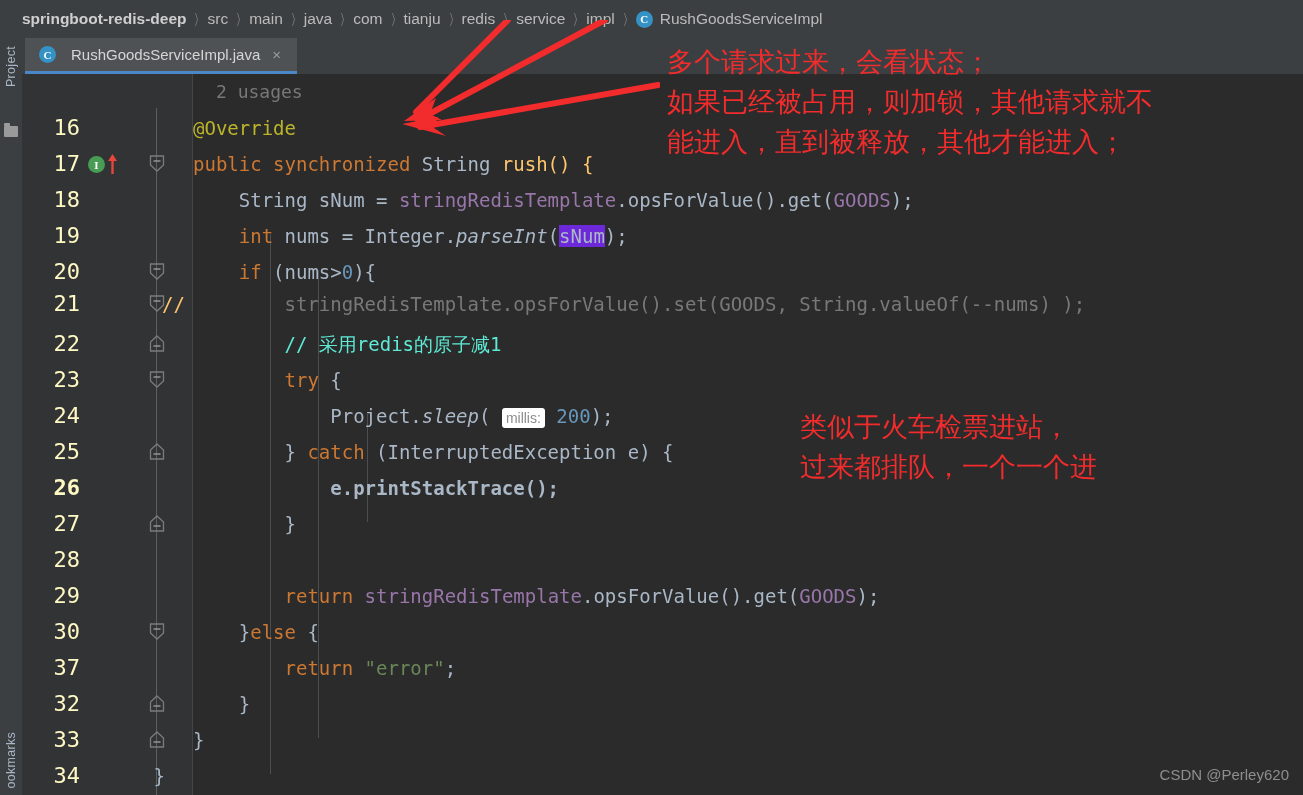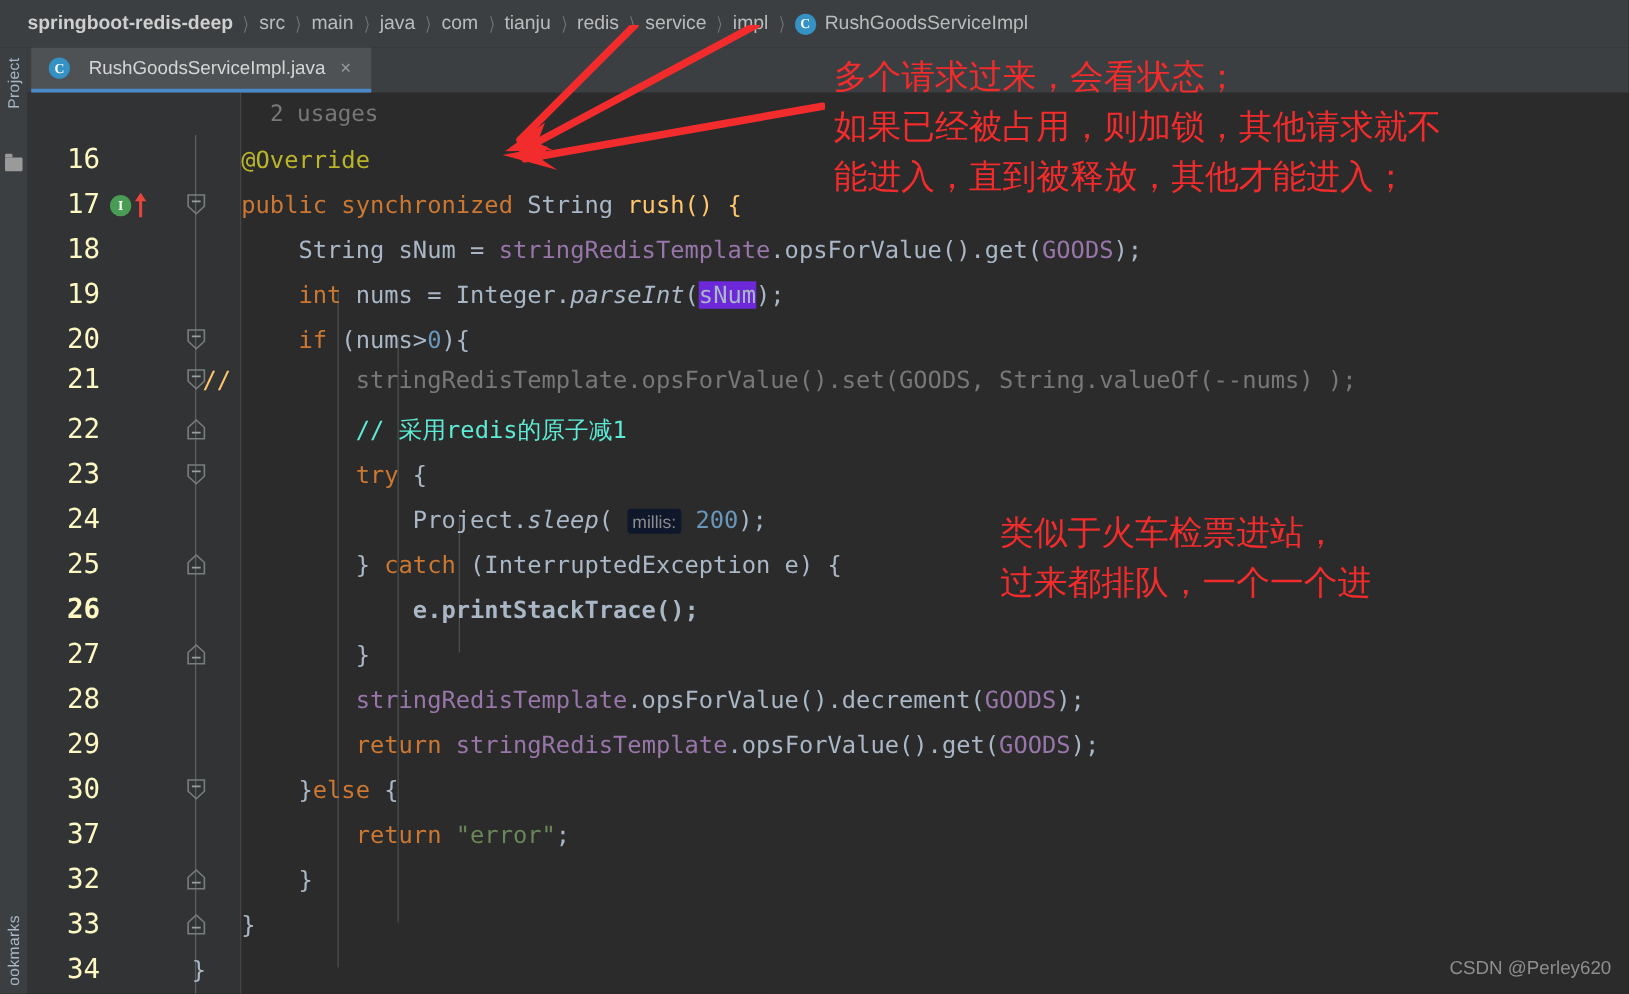--- a/index.html
+++ b/index.html
@@ -168,21 +168,21 @@
   .cmt     { color: #5eead4; }
   .ital    { font-style: italic; }
   .type    { color: #a9b7c6; }
   .mname   { color: #ffc66d; }
   .ident   { color: #a9b7c6; }
   .hl      { background: #6d28d9; }
   .folded  { color: #787878; }
 
   
   .phint {
-    background: #0f172a;
+    background: #ffffff;
     color: #8c8c8c;
     font-size: 14px;
     border-radius: 3px;
     padding: 2px 4px;
     font-family: "Liberation Sans", sans-serif;
   }
 
   
   .usages {
     position: absolute;
@@ -402,21 +402,20 @@
     <span class="lineno">27</span>
     <svg class="fold-marker" style="top:9px;" viewBox="0 0 16 17">
       <path d="M8 1 L14.5 7 L14.5 16 L1.5 16 L1.5 7 Z" fill="none" stroke="#7a7d7e" stroke-width="1.3"></path>
       <line x1="4.5" y1="11" x2="11.5" y2="11" stroke="#9a9d9e" stroke-width="1.4"></line>
     </svg>
     <span class="code"><span class="ident">        }</span></span>
   </div>
 
   <div class="row" style="top:468px;">
     <span class="lineno">28</span>
-    <span class="code"><span class="ident">        </span><span class="fld">stringRedisTemplate</span><span class="ident">.opsForValue().decrement(</span><span class="fld">GOODS</span><span class="ident">);</span></span>
   </div>
 
   <div class="row" style="top:504px;">
     <span class="lineno">29</span>
     <span class="code"><span class="kw">        return</span><span class="ident"> </span><span class="fld">stringRedisTemplate</span><span class="ident">.opsForValue().get(</span><span class="fld">GOODS</span><span class="ident">);</span></span>
   </div>
 
   <div class="row" style="top:540px;">
     <span class="lineno">30</span>
     <svg class="fold-marker" style="top:9px;" viewBox="0 0 16 17">

